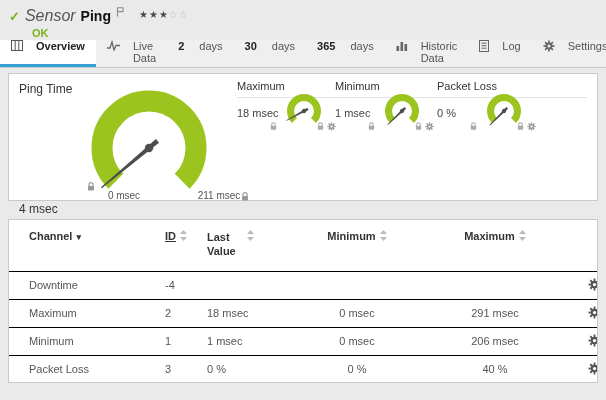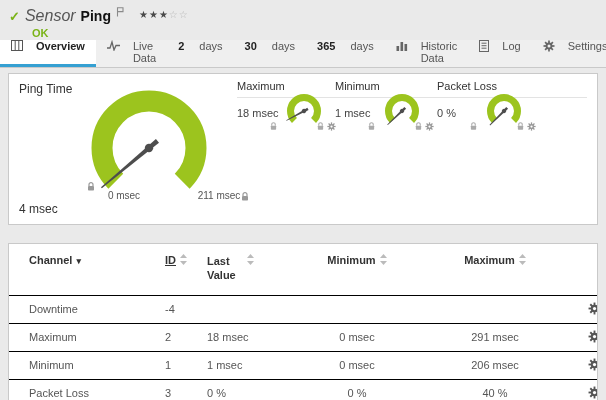--- a/index.html
+++ b/index.html
@@ -27,21 +27,21 @@
     display:flex; align-items:flex-start; gap:13px; padding:0 11px;
     font-size:11px; color:#555; cursor:pointer;
     border-bottom:3px solid transparent;
   }
   .tab.active { background:#fff; border-bottom-color:var(--blue); color:#222; font-weight:bold; }
   .tab b { color:#222; margin-right:2px; }
   .tab b:empty { display:none; }
   .tab svg { flex:0 0 auto; }
   
   .panel { margin:5px 8px 0; background:#fff; border:1px solid #c9c9c9; position:relative; }
-  #gauge-panel { height:152px;padding-left:25px; }
+  #gauge-panel { height:128px;padding-left:25px; }
   #table-panel { margin-top:18px; height:164px; overflow:hidden; }
   .pt-title { position:absolute; left:10px; top:8px; font-size:12px; color:#333; }
   .big-gauge { position:absolute; left:52px; top:12px; }
   .arc { stroke:var(--green); fill:none; }
   .min-label, .max-label { position:absolute; top:116px; font-size:10px; color:#555; text-align:center; }
   .min-label { left:92px; width:46px; }
   .max-label { left:180px; width:60px; }
   .gauge-lock-left { position:absolute; left:78px; top:108px; }
   .gauge-lock-right { position:absolute; left:232px; top:118px; }
   .value-label { position:absolute; left:10px; top:128px; font-size:12px; color:#333; }

